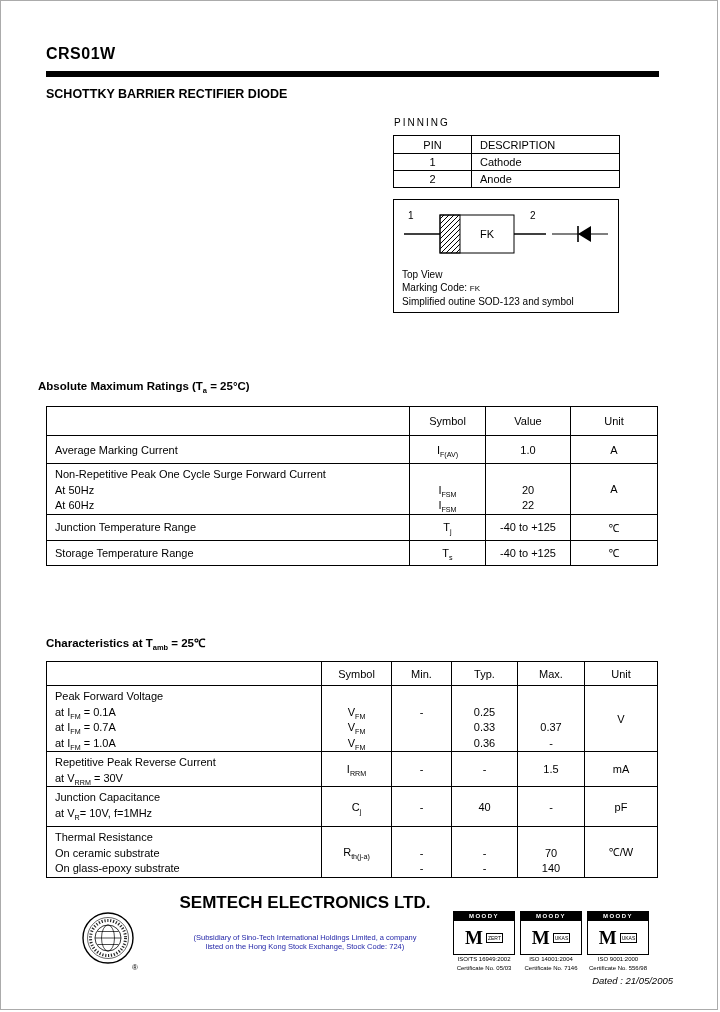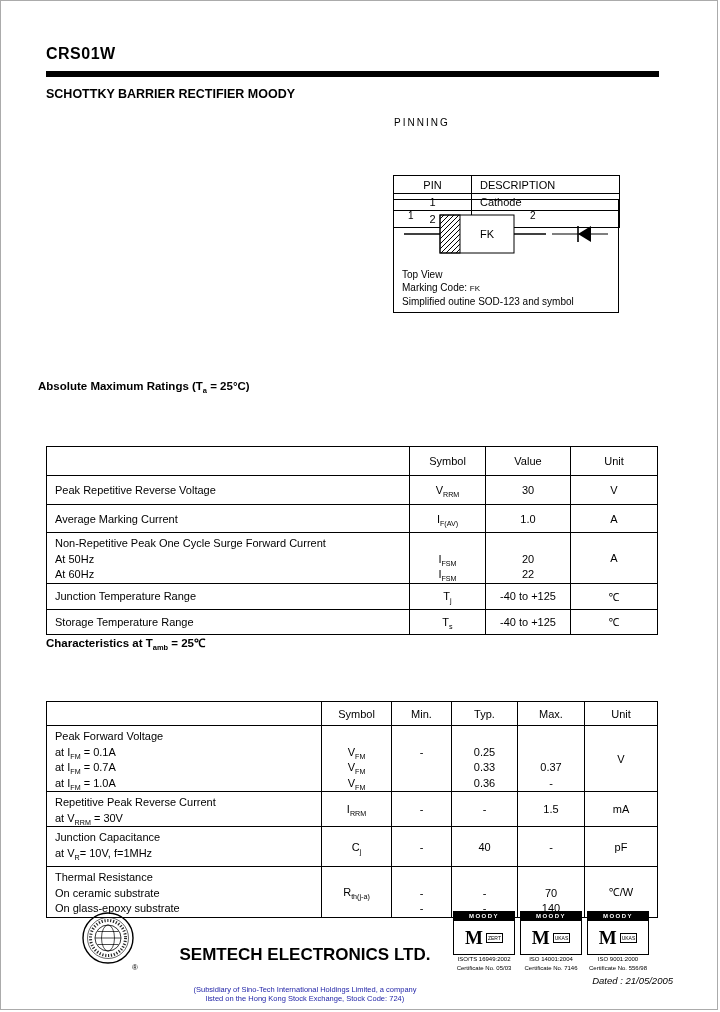--- a/index.html
+++ b/index.html
@@ -6,21 +6,21 @@
   html, body { width:720px; height:1012px; }
   body { font-family:"Liberation Sans", sans-serif; color:#000; background:#fff; }
   .page { position:relative; width:718px; height:1010px; border:1px solid #ababab; background:#fff; overflow:hidden; }
   .abs { position:absolute; }
   .part-number { font-size:16px; font-weight:bold; letter-spacing:0.5px; }
   .rule { background:#000; }
   .subtitle { font-size:12.5px; font-weight:bold; }
   .section-heading { font-size:11.5px; font-weight:bold; }
   sub { font-size:0.65em; line-height:0; }
   .pin-title { font-size:10px; letter-spacing:2px; }
-  table { border-collapse:collapse; table-layout:fixed;margin-top:40px; }
+  table { border-collapse:collapse; table-layout:fixed; }
   .grid td { border:1px solid #000; font-size:11px; padding:0 6px; vertical-align:middle; }
   .grid .c { text-align:center; }
   .grid .d { text-align:left; padding-left:8px; }
   .vt { vertical-align:top !important; padding-top:3px !important; }
   .line { line-height:15.5px; height:15.5px; white-space:nowrap; }
   .pkg-box { border:1px solid #000; }
   .pkg-caption { font-size:10px; line-height:13px; padding-left:8px; }
   .company-name { font-size:17px; font-weight:bold; white-space:nowrap; }
   .subsidiary { font-size:7.5px; color:#2326a8; line-height:9px; white-space:nowrap; }
   .cert { width:62px; text-align:center; }
@@ -34,21 +34,21 @@
   .reg { font-size:8px; }
   svg text { font-family:"Liberation Sans", sans-serif; fill:#000; }
 </style>
 </head>
 <body>
 
 <div class="page">
 
   <div class="abs part-number" style="left:45px; top:44px;">CRS01W</div>
   <div class="abs rule" style="left:45px; top:70px; width:613px; height:6px;"></div>
-  <div class="abs subtitle" style="left:45px; top:86px;">SCHOTTKY BARRIER RECTIFIER MOODY</div>
+  <div class="abs subtitle" style="left:45px; top:86px;">SCHOTTKY BARRIER RECTIFIER DIODE</div>
 
   <div class="abs pin-title" style="left:393px; top:116px;">PINNING</div>
   <table class="grid abs" style="left:392px; top:134px; width:226px;">
     <colgroup>
         <col style="width:78px">
         <col style="width:148px">
       </colgroup>
     <tbody>
         <tr style="height:18px">
       <td class="c">PIN</td>
@@ -102,26 +102,20 @@
         <col style="width:85px">
         <col style="width:87px">
       </colgroup>
     <tbody>
         <tr style="height:29px">
       <td class="d"></td>
       <td class="c">Symbol</td>
       <td class="c">Value</td>
       <td class="c">Unit</td>
     </tr>
-    <tr style="height:29px">
-      <td class="d">Peak Repetitive Reverse Voltage</td>
-      <td class="c"><span>V</span><sub>RRM</sub></td>
-      <td class="c">30</td>
-      <td class="c">V</td>
-    </tr>
     <tr style="height:28px">
       <td class="d">Average Marking Current</td>
       <td class="c"><span>I</span><sub>F(AV)</sub></td>
       <td class="c">1.0</td>
       <td class="c">A</td>
     </tr>
     <tr style="height:43px">
       <td class="d vt">
         <div class="line">Non-Repetitive Peak One Cycle Surge Forward Current</div>
         <div class="line">At 50Hz</div>
@@ -262,21 +256,21 @@
     <circle cx="27" cy="27" r="20.5" fill="none" stroke="#000" stroke-width="0.6"></circle>
     <circle cx="27" cy="27" r="17.5" fill="none" stroke="#000" stroke-width="3" stroke-dasharray="1.2 1.7" opacity="0.85"></circle>
     <circle cx="27" cy="27" r="13" fill="none" stroke="#000" stroke-width="0.8"></circle>
     <ellipse cx="27" cy="27" rx="6.5" ry="13" fill="none" stroke="#000" stroke-width="0.7"></ellipse>
     <line x1="14" y1="27" x2="40" y2="27" stroke="#000" stroke-width="0.7"></line>
     <line x1="16.5" y1="20.5" x2="37.5" y2="20.5" stroke="#000" stroke-width="0.7"></line>
     <line x1="16.5" y1="33.5" x2="37.5" y2="33.5" stroke="#000" stroke-width="0.7"></line>
   </svg>
   <div class="abs reg" style="left:131px; top:962px;">®</div>
 
-  <div class="abs" style="left:158px; top:944px; width:292px; text-align:center;">
+  <div class="abs" style="left:158px; top:892px; width:292px; text-align:center;">
     <div class="company-name">SEMTECH ELECTRONICS LTD.</div>
     <div class="subsidiary" style="margin-top:20px">(Subsidiary of Sino-Tech International Holdings Limited, a company</div>
     <div class="subsidiary">listed on the Hong Kong Stock Exchange, Stock Code: 724)</div>
   </div>
 
   <div class="cert abs" style="left:452px; top:910px;">
     <div class="cert-frame">
       <div class="cert-bar">MOODY</div>
       <div class="cert-body">
         <span class="cert-m">M</span>

